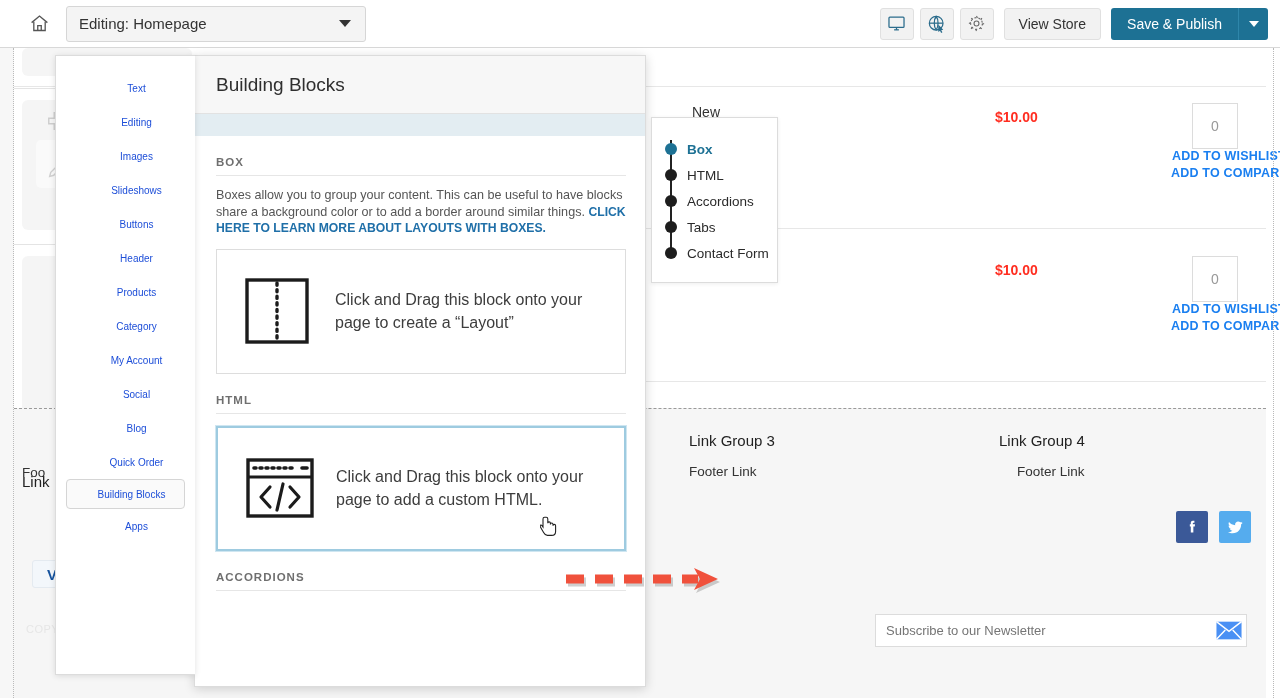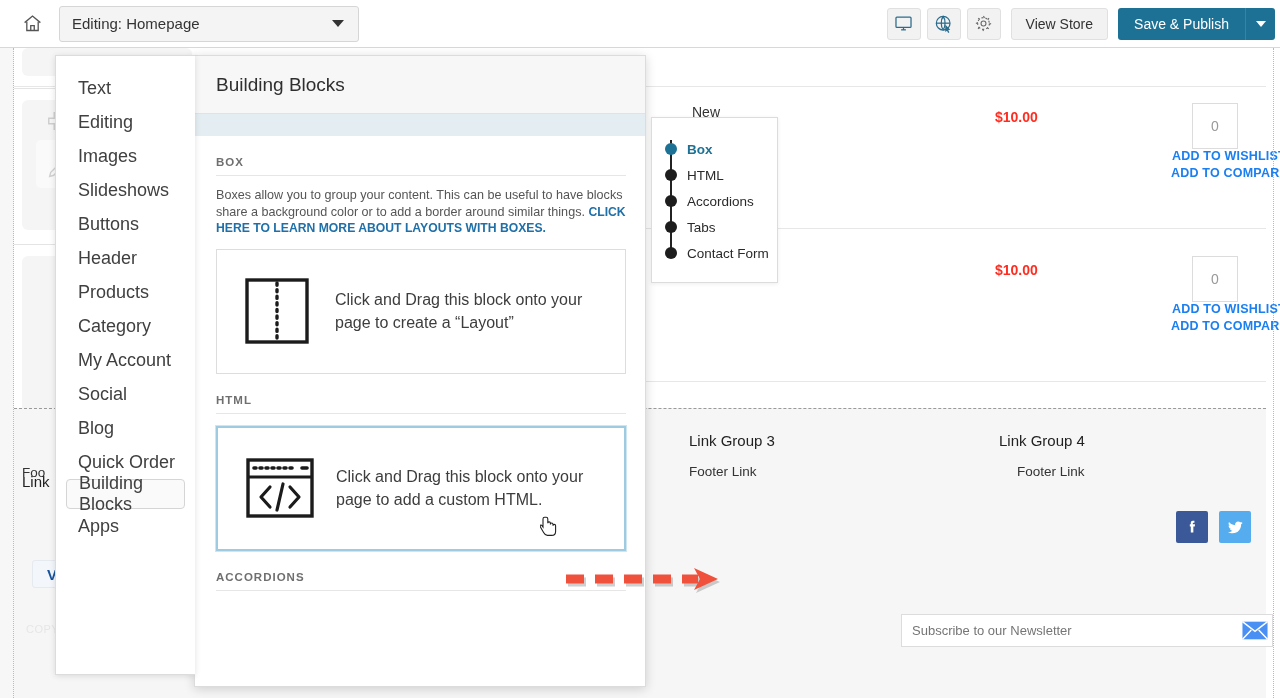--- a/index.html
+++ b/index.html
@@ -10,21 +10,21 @@
     overflow: hidden;
     font-family: "Liberation Sans", sans-serif;
     background: #ffffff;
   }
   #root { position: relative; width: 1280px; height: 698px; background:#fff; }
 
   
   .toolbar {
     position: absolute; top:0; left:0; width:1280px; height:48px;
     background:#ffffff; border-bottom:1px solid #d8d8d8;
-    display:flex; align-items:center; padding:0 5px;
+    display:flex; align-items:center; padding:0 12px;
   }
   .home-btn {
     width:34px; height:34px; margin-left:10px; margin-right:10px;
     display:flex; align-items:center; justify-content:center;
     cursor:pointer; border-radius:3px;
   }
   .page-select {
     width:300px; height:36px; background:#f4f4f4; border:1px solid #d6d6d6;
     border-radius:3px; display:flex; align-items:center;
     padding:0 12px; font-size:15px; color:#333; cursor:pointer;
@@ -121,21 +121,21 @@
   .fg-link  { position:absolute; font-size:13.5px; color:#333; cursor:pointer; }
 
   .social {
     position:absolute; width:32px; height:32px; border-radius:2px;
     display:flex; align-items:center; justify-content:center; cursor:pointer;
   }
   .social.fb { background:#3b5998; }
   .social.tw { background:#55acee; }
 
   .news-wrap {
-    position:absolute; left:901px; top:566px; width:372px; height:33px;
+    position:absolute; left:875px; top:566px; width:372px; height:33px;
     border:1px solid #dcdcdc; background:#fff; display:flex; align-items:center;
   }
   .news-wrap input {
     border:0; outline:0; flex:1; height:100%; padding:0 10px;
     font-size:13px; color:#777; background:transparent;
     font-family:"Liberation Sans", sans-serif;
   }
   .news-send {
     width:34px; height:100%; display:flex; align-items:center; justify-content:center;
     cursor:pointer;
@@ -161,22 +161,23 @@
   
   .flyout {
     position:absolute; left:55px; top:55px; width:140px; height:620px;
     background:#fff; border:1px solid #dcdcdc; border-right:none;
     box-shadow:0 1px 6px rgba(0,0,0,.12);
     z-index:30;
   }
   .flyout-list { padding-top:15px; }
   .flyout-item {
     height:34px; display:flex; align-items:center;
-    padding-left:22px; font-size:18px; color:#404040;
+    padding-left:22px; font-size:10px; color:#1d4ed8;
     cursor:pointer;
+    justify-content:center;
   }
   .flyout-item.active {
     background:#fafafa; border:1px solid #d5d5d5; border-radius:4px;
     margin:0 10px 0 10px; padding-left:12px; height:30px;
   }
 
   
   .bb-panel {
     position:absolute; left:194px; top:55px; width:452px; height:632px;
     background:#fff; border:1px solid #dcdcdc;

